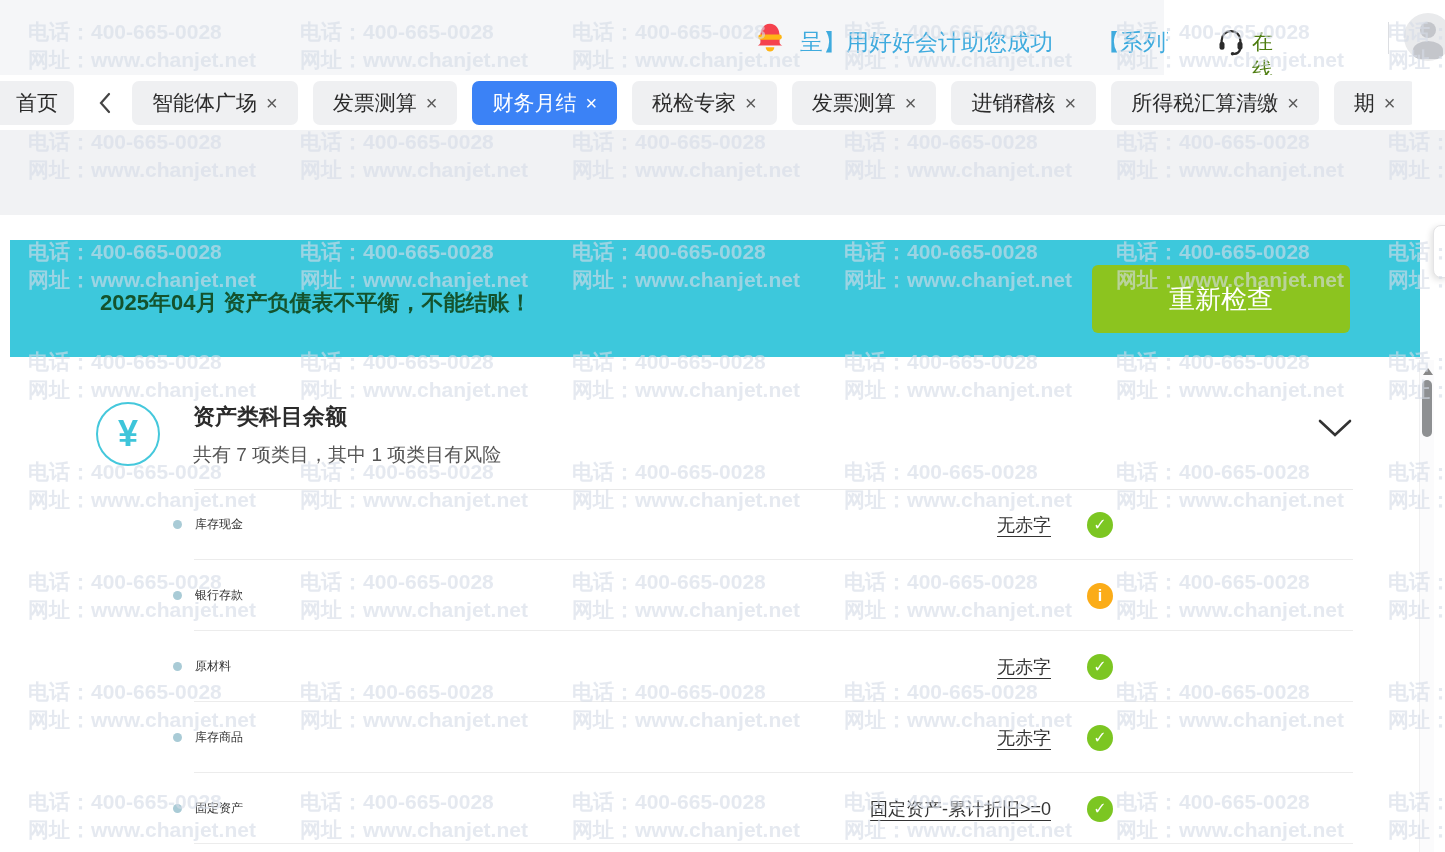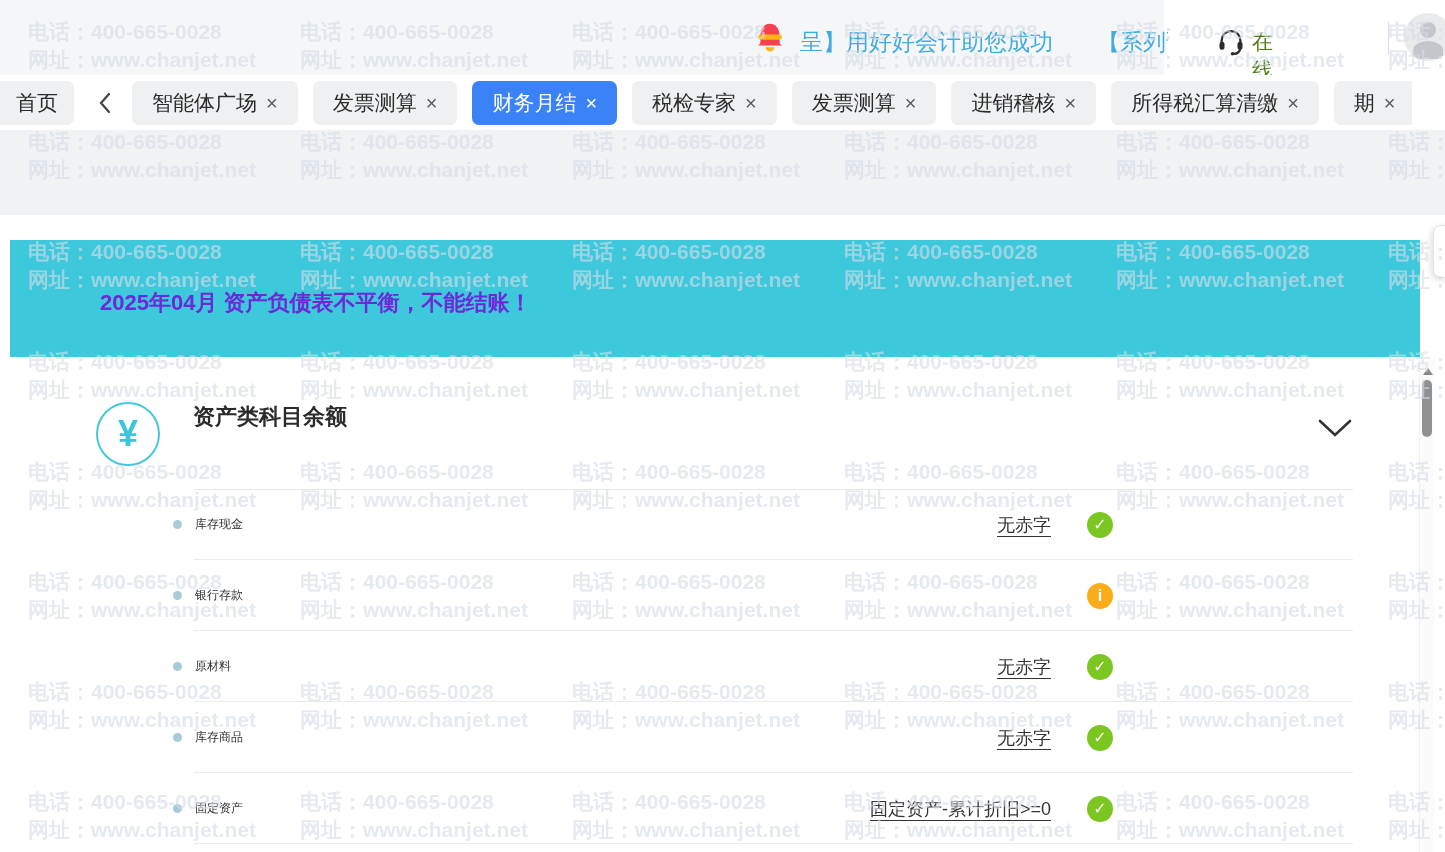--- a/index.html
+++ b/index.html
@@ -37,21 +37,21 @@
   .pagehead { position:absolute; left:0; top:130px; width:1445px; height:85px; background:#F1F2F4; }
   .page-title { position:absolute; left:4px; top:160px; font-size:30px; font-weight:700; color:#2B2B2B; letter-spacing:1px; }
   .progress-note { position:absolute; left:86px; top:167px; font-size:20px; color:#333; }
   .video-link { position:absolute; left:1338px; top:165px; display:flex; align-items:center; gap:10px;
                 color:#3FB9DC; font-size:21px; cursor:pointer; }
 
   
   .content { position:absolute; left:0; top:215px; width:1445px; height:637px; background:#FFFFFF; }
 
   .banner { position:absolute; left:10px; top:240px; width:1410px; height:117px; background:#3DC8DC; }
-  .banner-msg { position:absolute; left:90px; top:48px; font-size:22px; font-weight:700; color:#6d28d9; }
+  .banner-msg { position:absolute; left:90px; top:48px; font-size:22px; font-weight:700; color:#14532d; }
   .recheck-btn { position:absolute; left:1082px; top:25px; width:258px; height:68px; background:#8CC41F;
                  border:none; border-radius:6px; color:#FFFFFF; font-size:26px;
                  font-family:"Liberation Sans","DejaVu Sans",sans-serif; cursor:pointer; }
 
   .yen-badge { position:absolute; left:96px; top:402px; width:64px; height:64px; border:2px solid #45C8DC;
                border-radius:50%; display:flex; align-items:center; justify-content:center;
                color:#3EC5DA; font-size:36px; font-weight:700; }
   .section-title { position:absolute; left:193px; top:402px; font-size:22px; font-weight:700; color:#2B2B2B; }
   .section-subtitle { position:absolute; left:193px; top:442px; font-size:19px; color:#555; }
   .collapse-chevron { position:absolute; left:1318px; top:419px; cursor:pointer; }
@@ -175,26 +175,28 @@
         <path d="M10.5,8.5 L18,13 L10.5,17.5 Z" fill="#3FB9DC"></path>
       </svg>
       <span>视频</span>
     </div>
   </div>
 
   <div class="content"></div>
 
   <div class="banner">
     <div class="banner-msg">2025年04月 资产负债表不平衡，不能结账！</div>
+    <button class="recheck-btn">重新检查</button>
   </div>
 
   <div class="yen-badge">
     <span>¥</span>
   </div>
   <div class="section-title">资产类科目余额</div>
+  <div class="section-subtitle">共有 7 项类目，其中 1 项类目有风险</div>
   <span class="collapse-chevron">
     <svg width="34" height="20" viewBox="0 0 34 20" fill="none" stroke="#333" stroke-width="2.6" stroke-linecap="round">
         <polyline points="2,2 17,16 32,2"></polyline>
       </svg>
   </span>
 
   <div class="rows">
     <div class="row">
       <span class="bullet"></span>
       <span class="row-label">库存现金</span>

